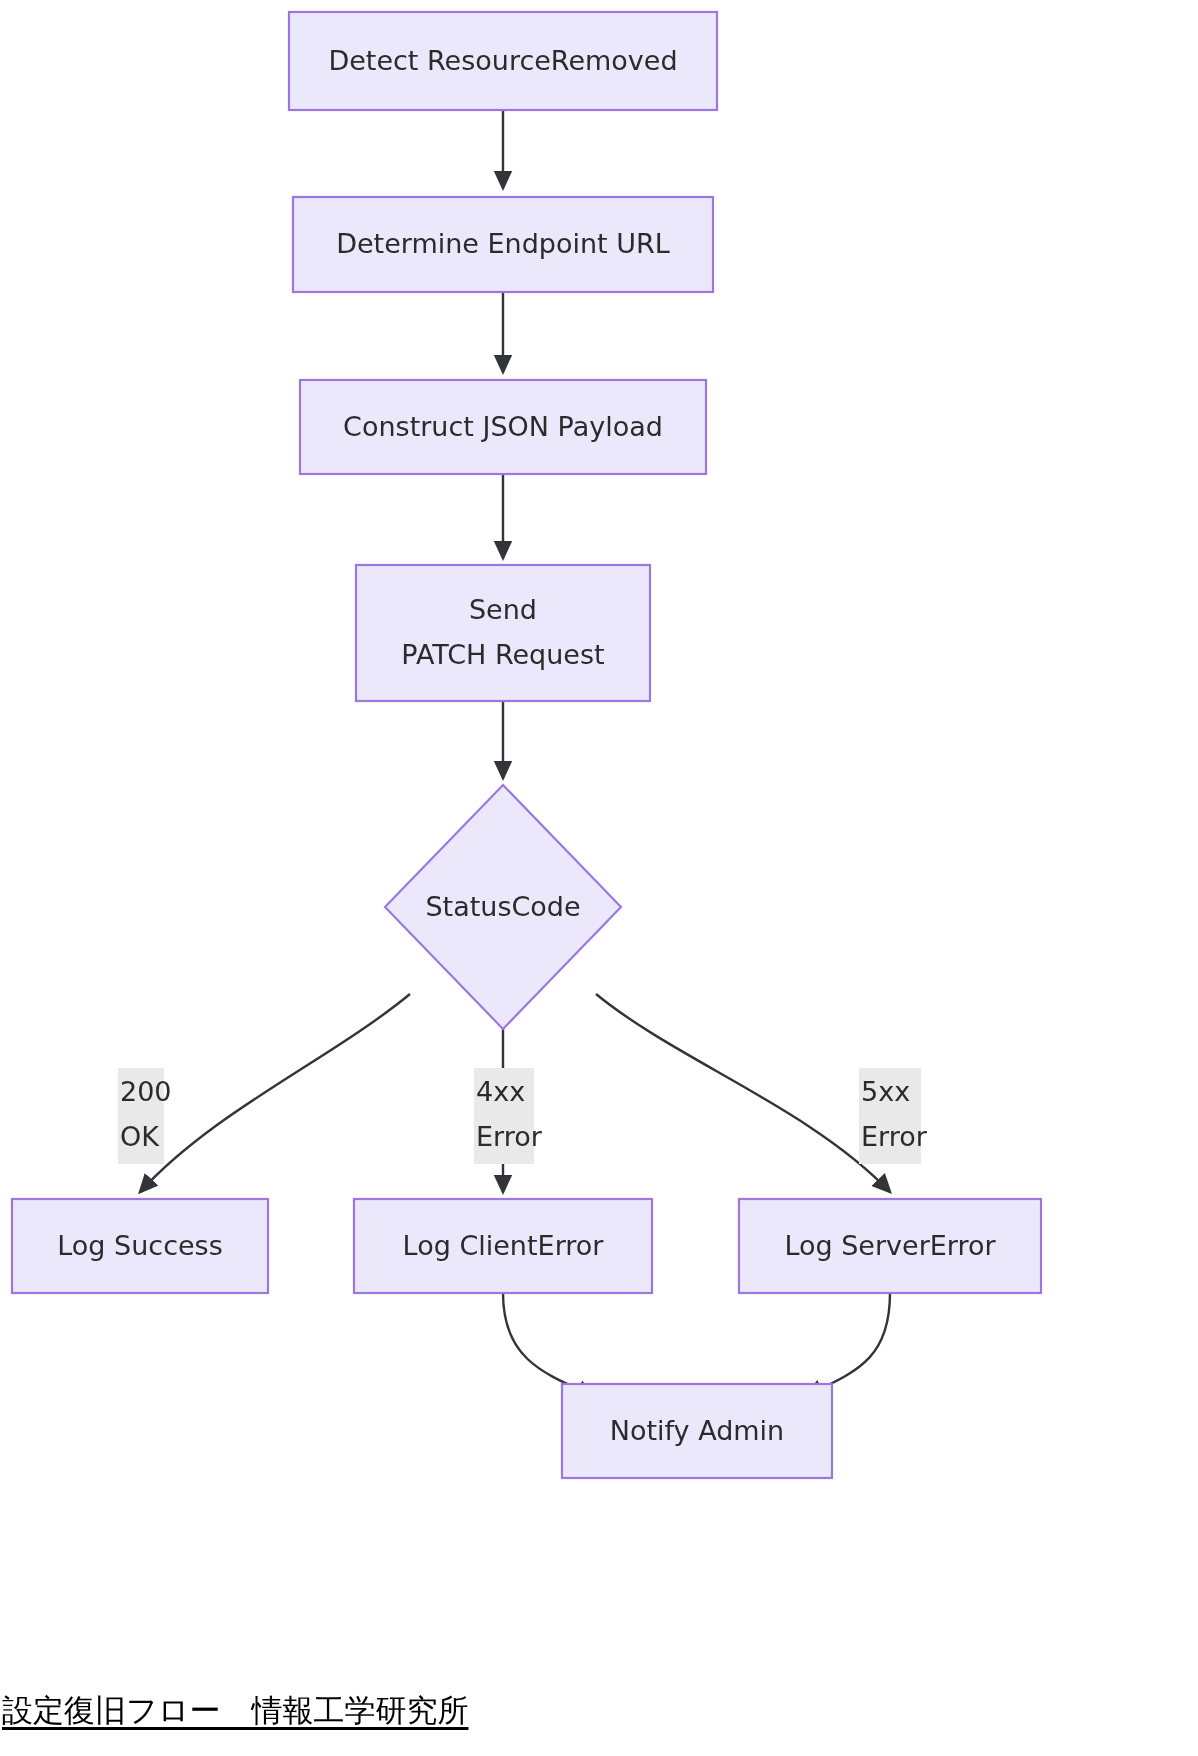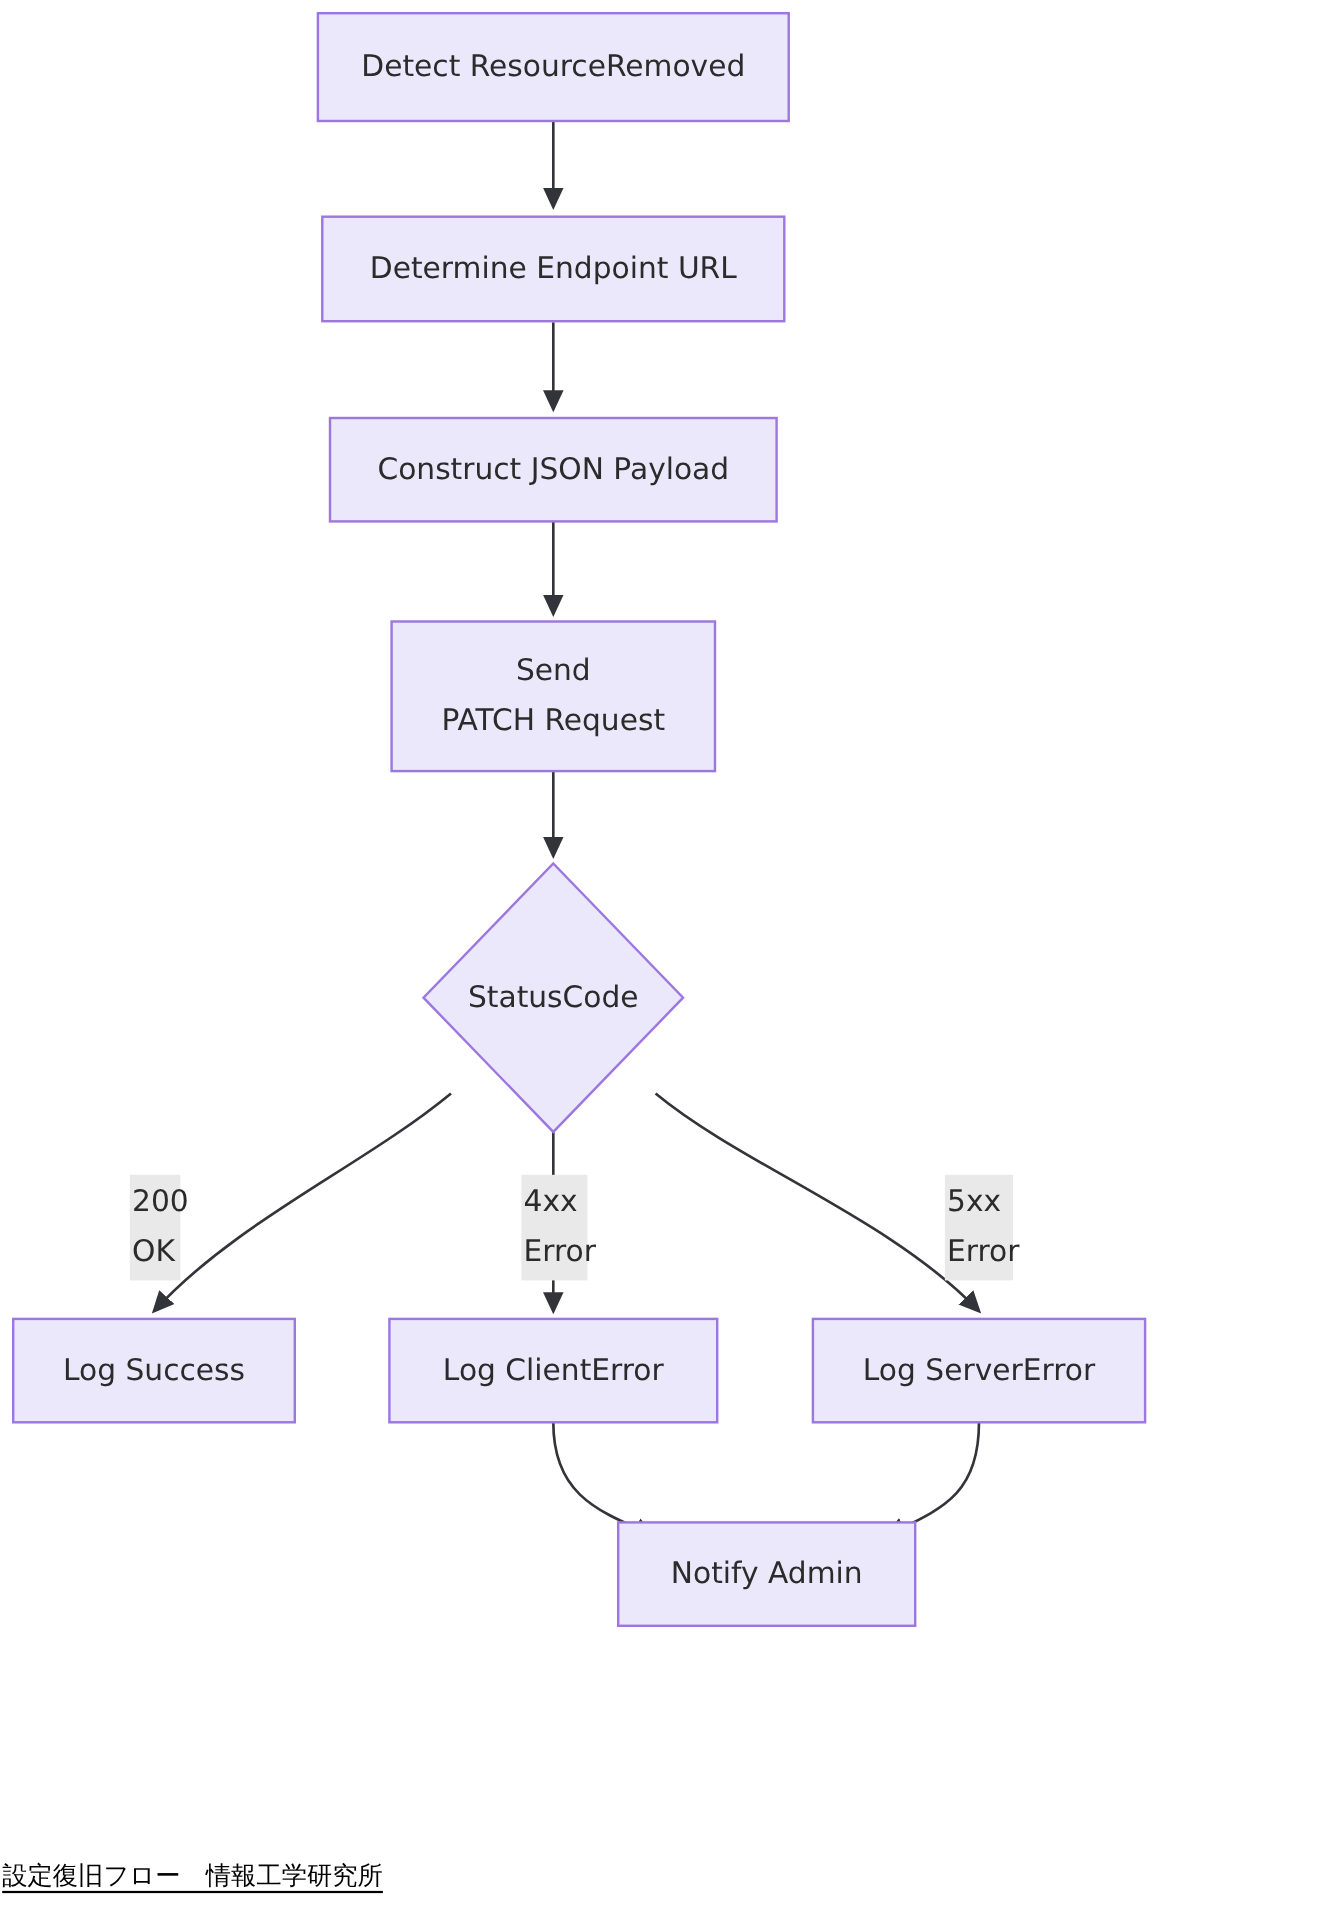--- a/index.html
+++ b/index.html
@@ -51,21 +51,21 @@
     font-family: "DejaVu Sans", "Liberation Sans", sans-serif;
     font-size: 27px;
     fill: #2b2b2b;
     text-anchor: start;
   }
   .caption {
     position: absolute;
     left: 2px;
     top: 1690px;
     font-family: "DejaVu Sans", "Liberation Sans", sans-serif;
-    font-size: 23px;
+    font-size: 31px;
     color: #000000;
     text-decoration: underline;
     text-underline-offset: 6px;
     white-space: pre;
     letter-spacing: 0px;
   }
 </style>
 </head>
 <body>
 

